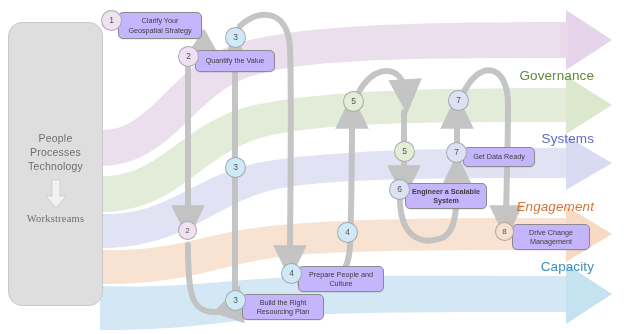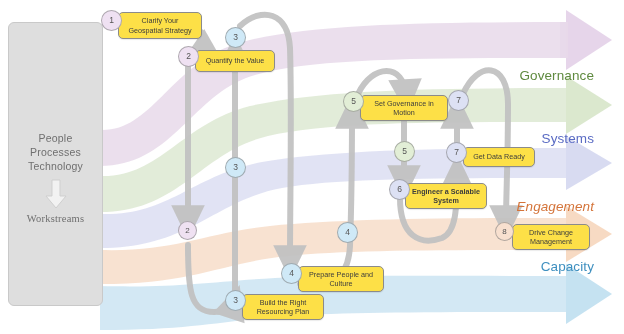--- a/index.html
+++ b/index.html
@@ -24,21 +24,21 @@
     left: 0; top: 0;
     width: 624px; height: 334px;
   }
   
   .ws-panel {
     position: absolute;
     left: 8px; top: 22px;
     width: 95px; height: 284px;
     background: #dedede;
     border: 1px solid #c9c9c9;
-    border-radius: 6px;
+    border-radius: 14px;
   }
   .ws-inner {
     position: absolute;
     left: 0; right: 0;
     top: 108px;
     text-align: center;
   }
   .ws-line {
     font-size: 10.5px;
     color: #6f6f6f;
@@ -77,21 +77,21 @@
     display: flex;
     align-items: center;
     justify-content: center;
     line-height: 1;
     z-index: 6;
   }
   .node.sm { width: 19px; height: 19px; font-size: 8px; }
   
   .callout {
     position: absolute;
-    background: #fde047;
+    background: #c4b5fd;
     border: 1px solid #8b8b8b;
     border-radius: 5px;
     font-size: 7.2px;
     color: #3d3d3d;
     line-height: 9.5px;
     text-align: center;
     padding: 4px 6px;
     display: flex;
     align-items: center;
     justify-content: center;
@@ -195,21 +195,20 @@
 
   <div class="node" style="left:337px; top:222px; background:#cfe9f7;">4</div>
 
   <div class="node" style="left:225px; top:290px; background:#cfe9f7;">3</div>
   <div class="callout" style="left:242px; top:294px; width:82px; height:26px;">Build the Right Resourcing Plan</div>
 
   <div class="node" style="left:281px; top:263px; background:#cfe9f7;">4</div>
   <div class="callout" style="left:298px; top:266px; width:86px; height:26px;">Prepare People and Culture</div>
 
   <div class="node" style="left:343px; top:91px;  background:#e2eed6;">5</div>
-  <div class="callout" style="left:360px; top:95px; width:88px; height:26px;">Set Governance in Motion</div>
 
   <div class="node" style="left:394px; top:141px; background:#e2eed6;">5</div>
 
   <div class="node" style="left:389px; top:179px; background:#dde1f4;">6</div>
   <div class="callout" style="left:405px; top:183px; width:82px; height:26px;font-weight:bold;">Engineer a Scalable System</div>
 
   <div class="node" style="left:448px; top:90px;  background:#dde1f4;">7</div>
 
   <div class="node" style="left:446px; top:142px; background:#dde1f4;">7</div>
   <div class="callout" style="left:463px; top:147px; width:72px; height:20px;">Get Data Ready</div>

